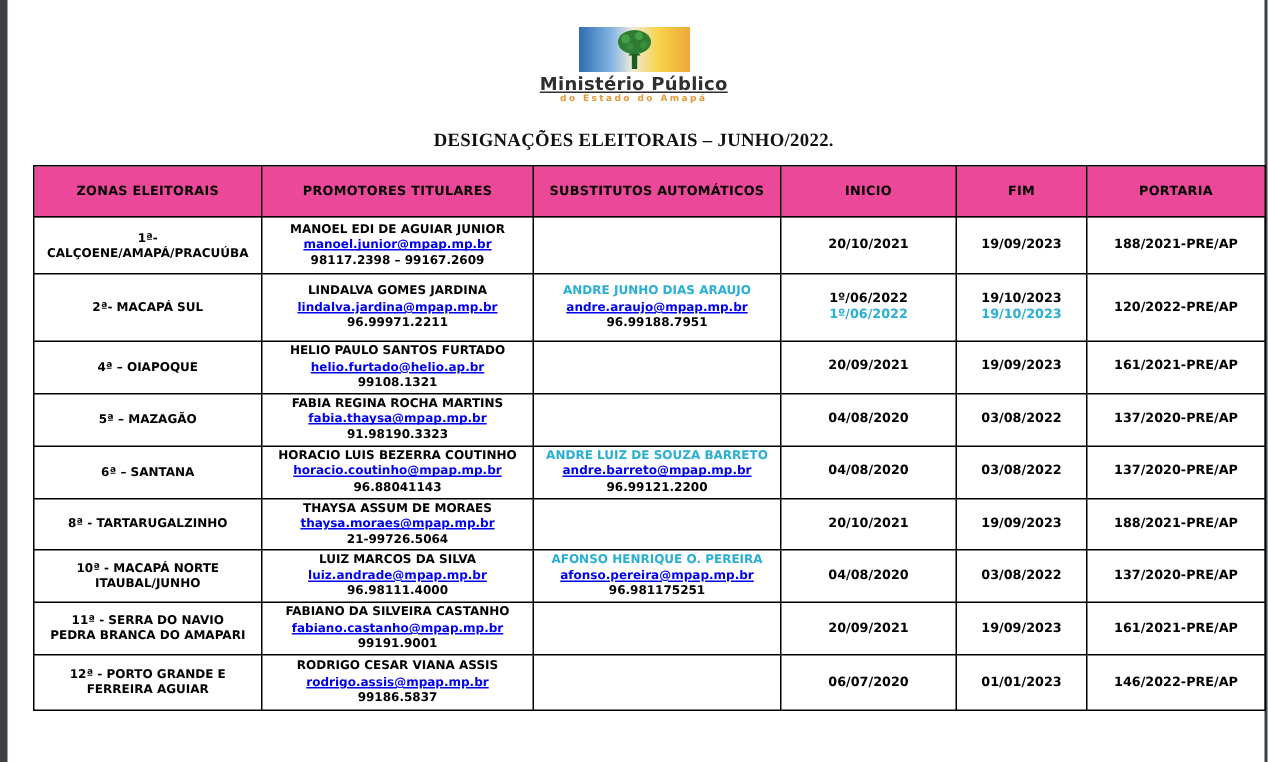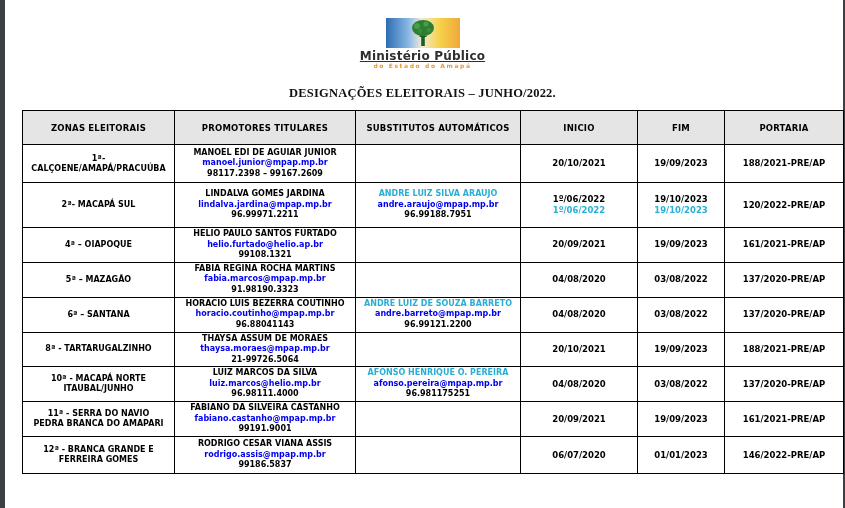--- a/index.html
+++ b/index.html
@@ -57,32 +57,32 @@
   table.desig col.c1{width:152px} table.desig col.c2{width:181px}
   table.desig col.c3{width:165px} table.desig col.c4{width:117px}
   table.desig col.c5{width:87px}  table.desig col.c6{width:119px}
   table.desig th, table.desig td {
     border:1px solid #000;
     text-align:center; vertical-align:middle;
     padding:1px 3px;
     font-weight:bold; color:#000;
   }
   table.desig th {
-    background:#e5e5e5;
+    background:#ec4899;
     font-size:8.5px; letter-spacing:.2px;
     height:34px;
   }
   td.c-zone { font-size:8px; white-space:pre-line; line-height:10px; }
   td.c-tit, td.c-sub { font-size:8px; line-height:10.5px; }
   td.c-date, td.c-port { font-size:8.5px; line-height:11px; }
   .pname  { font-size:8px; color:#000; }
   .sname  { font-size:8px; color:#29aed6; }
   a.plink {
     display:block; font-size:8px; font-weight:bold;
-    color:#0000ee; cursor:pointer;
+    color:#0000ee; text-decoration:underline; cursor:pointer;
   }
   a.plink:empty { display:none; }
   .cy { color:#29aed6; }
   .cy:empty, .pname:empty, .sname:empty, .pphone:empty { display:none; }
   tr.h38{height:38px} tr.h45{height:45px} tr.h34{height:34px}
   tr.h35{height:35px} tr.h31{height:31px} tr.h37{height:37px}
 </style>
 </head>
 <body>
 
@@ -150,21 +150,21 @@
       <td class="c-port">188/2021-PRE/AP</td>
     </tr>
     <tr class="h45">
       <td class="c-zone">2ª- MACAPÁ SUL</td>
       <td class="c-tit">
         <div class="pname">LINDALVA GOMES JARDINA</div>
         <a class="plink">lindalva.jardina@mpap.mp.br</a>
         <div class="pphone">96.99971.2211</div>
       </td>
       <td class="c-sub">
-        <div class="sname">ANDRE LUIZ SILVA ARAUJO</div>
+        <div class="sname">ANDRE JUNHO DIAS ARAUJO</div>
         <a class="plink">andre.araujo@mpap.mp.br</a>
         <div class="pphone">96.99188.7951</div>
       </td>
       <td class="c-date">
         <div>1º/06/2022</div>
         <div class="cy">1º/06/2022</div>
       </td>
       <td class="c-date">
         <div>19/10/2023</div>
         <div class="cy">19/10/2023</div>
@@ -190,21 +190,21 @@
       <td class="c-date">
         <div>19/09/2023</div>
 
       </td>
       <td class="c-port">161/2021-PRE/AP</td>
     </tr>
     <tr class="h35">
       <td class="c-zone">5ª – MAZAGÃO</td>
       <td class="c-tit">
         <div class="pname">FABIA REGINA ROCHA MARTINS</div>
-        <a class="plink">fabia.marcos@mpap.mp.br</a>
+        <a class="plink">fabia.thaysa@mpap.mp.br</a>
         <div class="pphone">91.98190.3323</div>
       </td>
       <td class="c-sub">
         
         
         
       </td>
       <td class="c-date">
         <div>04/08/2020</div>
 
@@ -257,21 +257,21 @@
         <div>19/09/2023</div>
 
       </td>
       <td class="c-port">188/2021-PRE/AP</td>
     </tr>
     <tr class="h35">
       <td class="c-zone">10ª - MACAPÁ NORTE
 ITAUBAL/JUNHO</td>
       <td class="c-tit">
         <div class="pname">LUIZ MARCOS DA SILVA</div>
-        <a class="plink">luiz.marcos@helio.mp.br</a>
+        <a class="plink">luiz.andrade@mpap.mp.br</a>
         <div class="pphone">96.98111.4000</div>
       </td>
       <td class="c-sub">
         <div class="sname">AFONSO HENRIQUE O. PEREIRA</div>
         <a class="plink">afonso.pereira@mpap.mp.br</a>
         <div class="pphone">96.981175251</div>
       </td>
       <td class="c-date">
         <div>04/08/2020</div>
 
@@ -299,21 +299,21 @@
         <div>20/09/2021</div>
 
       </td>
       <td class="c-date">
         <div>19/09/2023</div>
 
       </td>
       <td class="c-port">161/2021-PRE/AP</td>
     </tr>
     <tr class="h37">
-      <td class="c-zone">12ª - BRANCA GRANDE E FERREIRA GOMES</td>
+      <td class="c-zone">12ª - PORTO GRANDE E FERREIRA AGUIAR</td>
       <td class="c-tit">
         <div class="pname">RODRIGO CESAR VIANA ASSIS</div>
         <a class="plink">rodrigo.assis@mpap.mp.br</a>
         <div class="pphone">99186.5837</div>
       </td>
       <td class="c-sub">
         
         
         
       </td>

